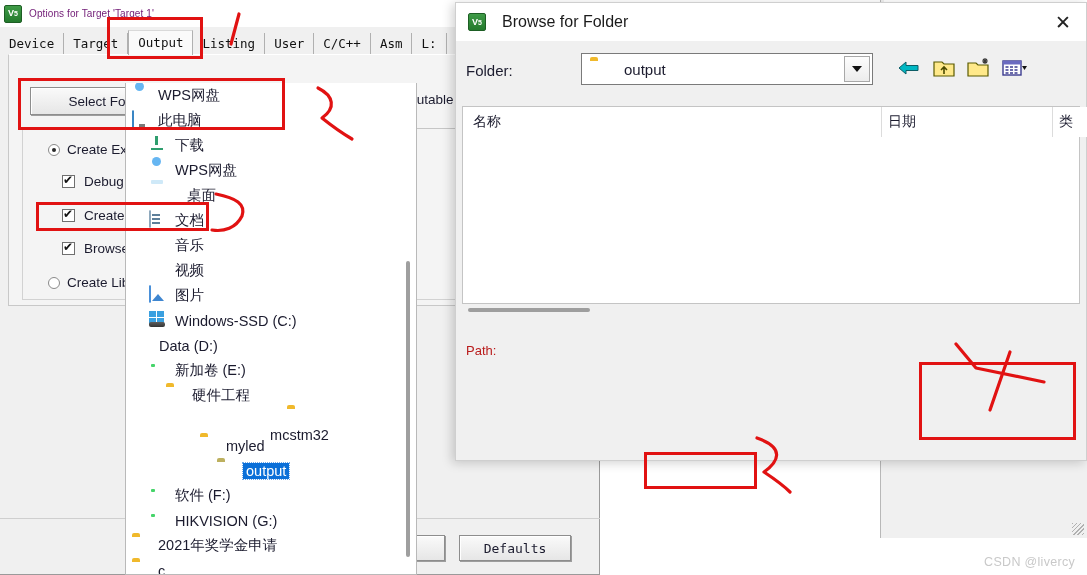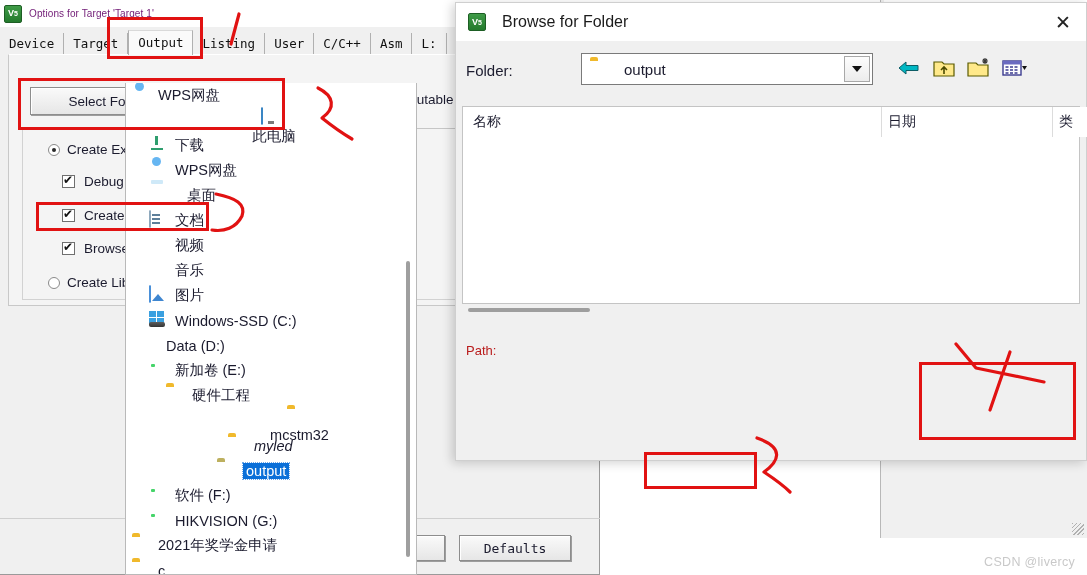--- a/index.html
+++ b/index.html
@@ -380,73 +380,73 @@
 
     <div id="path-label">Path:</div>
   </div>
 
   <div class="dropdown">
     <div id="dd-items">
         <div class="dd-item" style="padding-left: 6px;">
           <span class="dd-ico"><span class="ic-cloud"></span></span>
           <span class="dd-label">WPS网盘</span>
         </div>
-        <div class="dd-item" style="padding-left: 6px; flex-direction: column;">
+        <div class="dd-item" style="padding-left: 6px;">
           <span class="dd-ico"><span class="ic-pc"></span></span>
           <span class="dd-label">此电脑</span>
         </div>
         <div class="dd-item" style="padding-left: 23px;">
           <span class="dd-ico"><span class="ic-dl"></span></span>
           <span class="dd-label">下载</span>
         </div>
         <div class="dd-item" style="padding-left: 23px;">
           <span class="dd-ico"><span class="ic-cloud"></span></span>
           <span class="dd-label">WPS网盘</span>
         </div>
         <div class="dd-item" style="padding-left: 23px; gap: 12px;">
           <span class="dd-ico"><span class="ic-desk"></span></span>
           <span class="dd-label">桌面</span>
         </div>
         <div class="dd-item" style="padding-left: 23px;">
           <span class="dd-ico"><span class="ic-doc"></span></span>
           <span class="dd-label">文档</span>
         </div>
         <div class="dd-item" style="padding-left: 23px;">
+          <span class="dd-ico"><span class="ic-mus"></span></span>
+          <span class="dd-label">音乐</span>
+        </div>
+        <div class="dd-item" style="padding-left: 23px;">
           <span class="dd-ico"><span class="ic-vid"></span></span>
           <span class="dd-label">视频</span>
         </div>
         <div class="dd-item" style="padding-left: 23px;">
-          <span class="dd-ico"><span class="ic-mus"></span></span>
-          <span class="dd-label">音乐</span>
-        </div>
-        <div class="dd-item" style="padding-left: 23px;">
           <span class="dd-ico"><span class="ic-pic"></span></span>
           <span class="dd-label">图片</span>
         </div>
         <div class="dd-item" style="padding-left: 23px;">
           <span class="dd-ico"><span class="ic-win"></span></span>
           <span class="dd-label">Windows-SSD (C:)</span>
         </div>
-        <div class="dd-item" style="padding-left: 14px; text-align: right;">
+        <div class="dd-item" style="padding-left: 7px; text-align: right;">
           <span class="dd-ico"><span class="ic-office"></span></span>
           <span class="dd-label">Data (D:)</span>
         </div>
         <div class="dd-item" style="padding-left: 23px;">
           <span class="dd-ico"><span class="ic-drive"></span></span>
           <span class="dd-label">新加卷 (E:)</span>
         </div>
         <div class="dd-item" style="padding-left: 40px;">
           <span class="dd-ico"><span class="ic-folder"></span></span>
           <span class="dd-label">硬件工程</span>
         </div>
         <div class="dd-item" style="padding-left: 57px; flex-direction: column;">
           <span class="dd-ico"><span class="ic-folder"></span></span>
           <span class="dd-label">mcstm32</span>
         </div>
-        <div class="dd-item" style="padding-left: 102px; font-style: italic;">
+        <div class="dd-item" style="padding-left: 74px;">
           <span class="dd-ico"><span class="ic-folder"></span></span>
           <span class="dd-label">myled</span>
         </div>
         <div class="dd-item" style="padding-left: 91px;">
           <span class="dd-ico"><span class="ic-folder olive"></span></span>
           <span class="dd-label sel">output</span>
         </div>
         <div class="dd-item" style="padding-left: 23px;">
           <span class="dd-ico"><span class="ic-drive"></span></span>
           <span class="dd-label">软件 (F:)</span>

